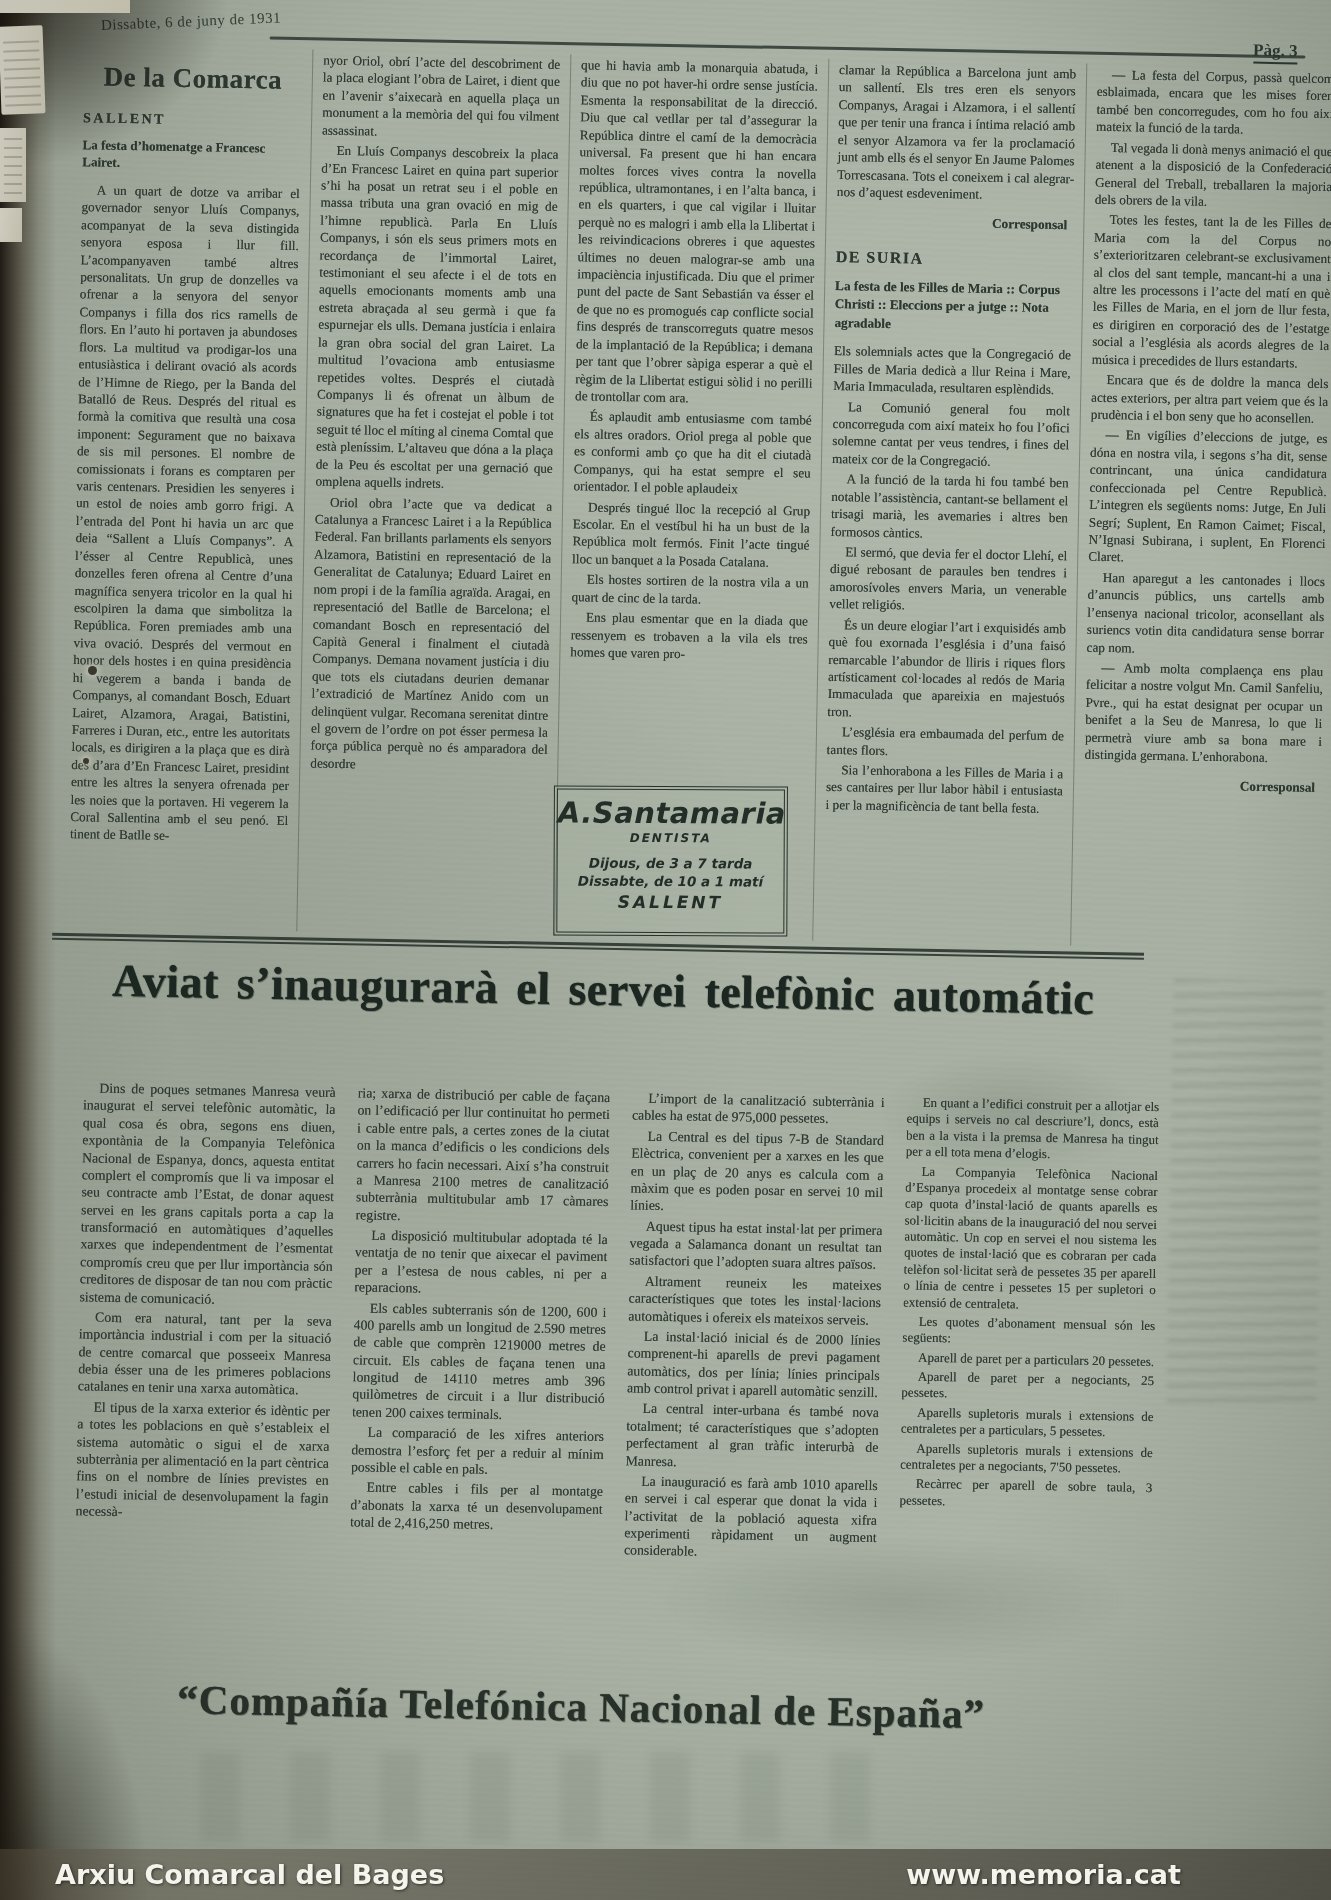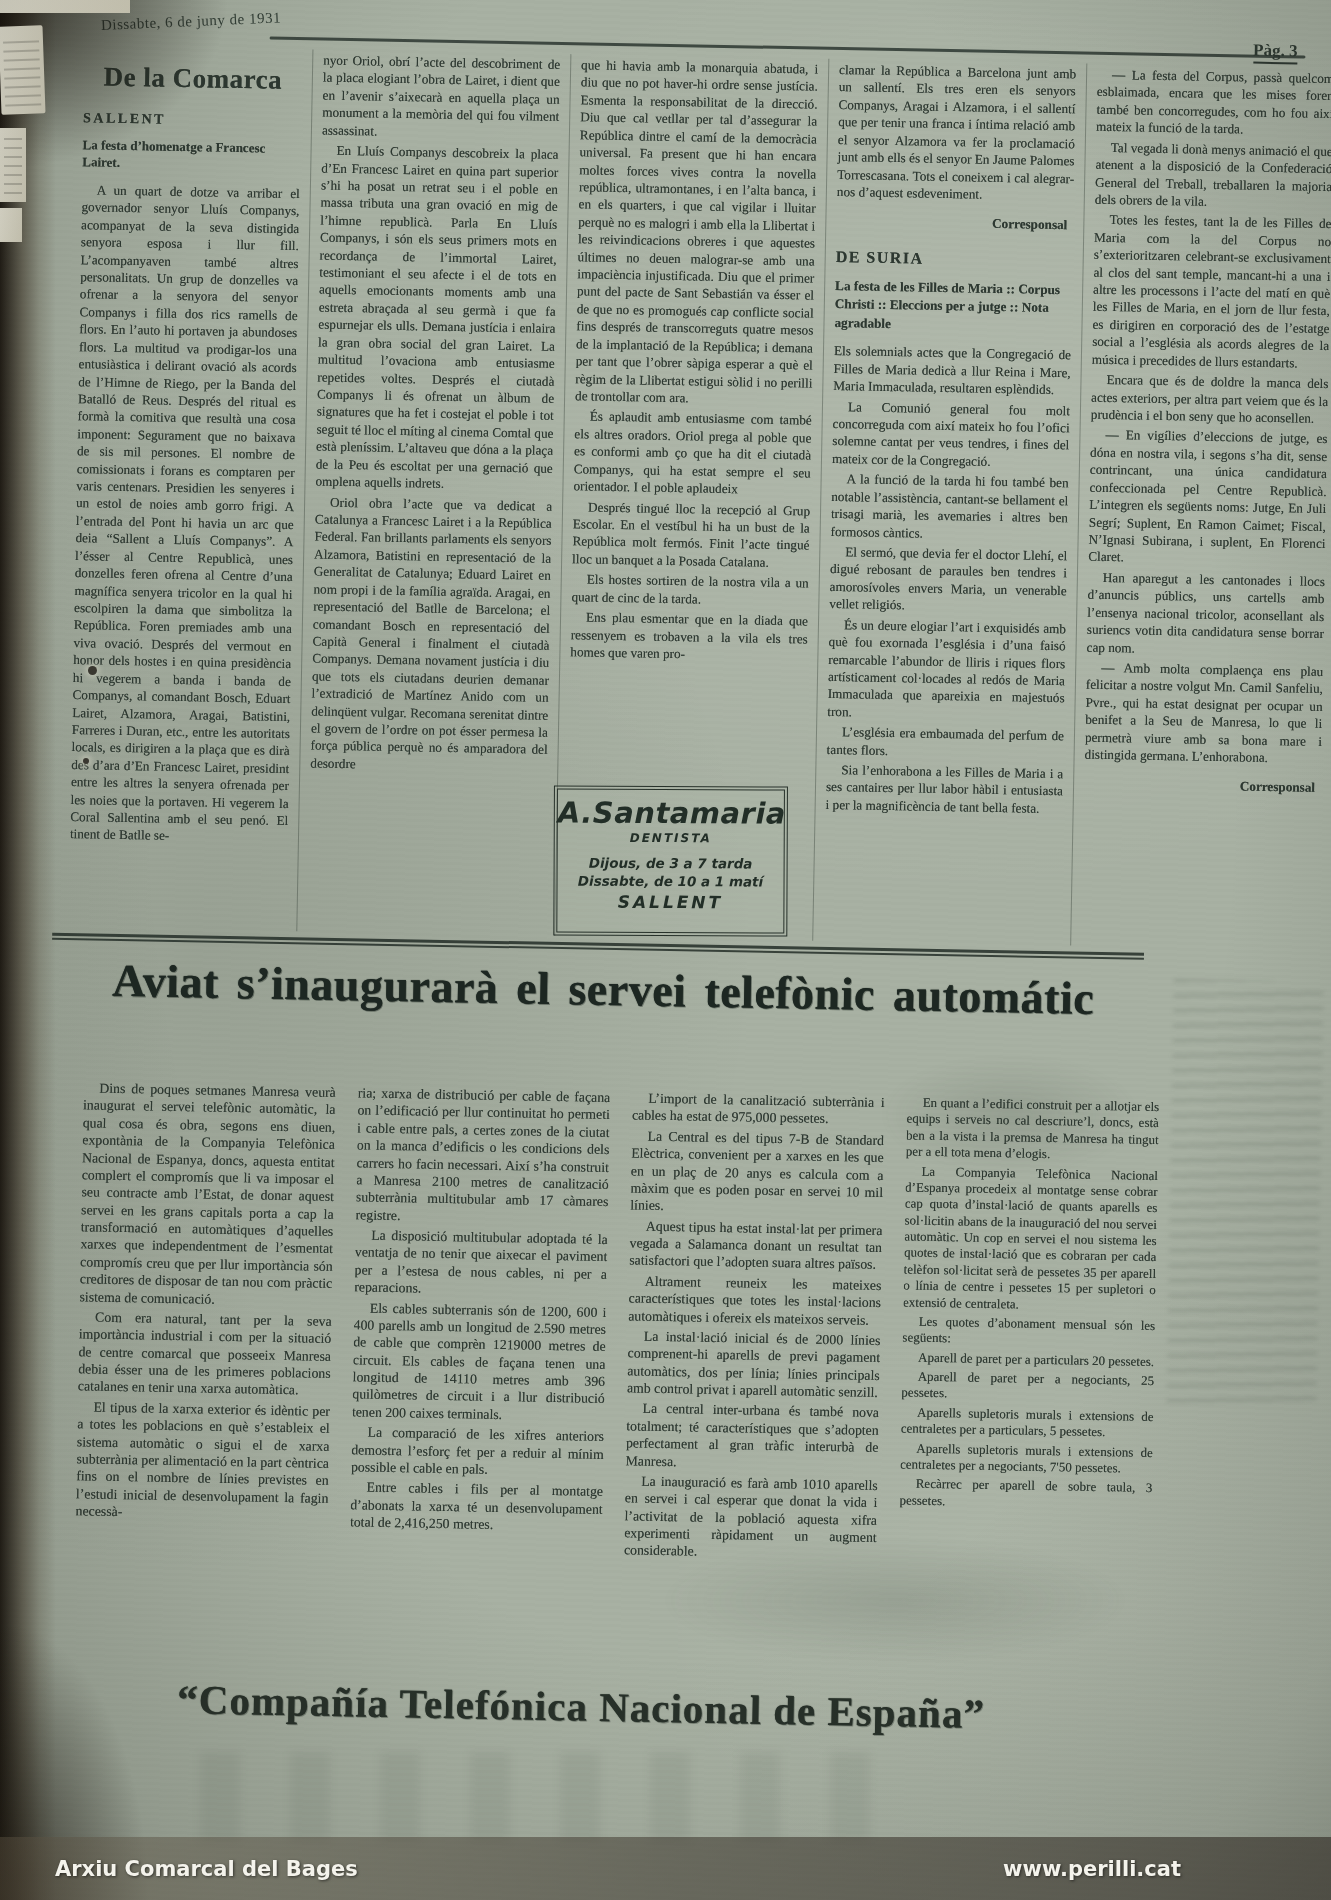--- a/index.html
+++ b/index.html
@@ -87,24 +87,24 @@
     background:radial-gradient(ellipse at 50% 50%, rgba(60,70,60,.17), transparent 70%);filter:blur(3px);}
   .smudge-c{left:880px;top:1055px;width:260px;height:120px;
     background:radial-gradient(ellipse, rgba(55,65,55,.16), transparent 70%);filter:blur(3px);}
   .smudge-d{left:200px;top:1752px;width:720px;height:90px;
     background:repeating-linear-gradient(90deg, rgba(60,70,60,.08) 0 40px, transparent 40px 90px);
     filter:blur(4px);}
   .vignette{position:absolute;inset:0;z-index:4;pointer-events:none;
     background:radial-gradient(ellipse at 52% 42%, transparent 55%, rgba(35,38,30,.16) 85%,
       rgba(30,32,26,.3) 100%);}
   
-  .footerbar{position:absolute;left:0;right:0;bottom:0;height:63px;z-index:5;display:flex;
+  .footerbar{position:absolute;left:0;right:0;bottom:0;height:51px;z-index:5;display:flex;
     align-items:center;justify-content:space-between;padding:0 150px 0 55px;box-sizing:border-box;
     background:linear-gradient(90deg, rgba(95,85,68,.42), rgba(60,54,44,.55) 50%, rgba(46,40,33,.62));
-    font-family:"DejaVu Sans", sans-serif;font-weight:700;font-size:21px;color:#f4f3ec;
+    font-family:"DejaVu Sans", sans-serif;font-weight:700;font-size:27px;color:#f4f3ec;
     text-shadow:1px 1px 3px rgba(0,0,0,.55);}
 </style>
 </head>
 <body>
 
 <div class="scan">
 
   <div class="smudge smudge-a"></div>
   <div class="smudge smudge-b"></div>
   <div class="smudge smudge-c"></div>
@@ -234,15 +234,15 @@
   <div class="patch patch-top"></div>
   <div class="patch patch-a"></div>
   <div class="patch patch-b"></div>
   <div class="patch patch-c"></div>
   <div class="speck speck1"></div>
   <div class="speck speck2"></div>
   <div class="vignette"></div>
 
   <div class="footerbar">
     <span>Arxiu Comarcal del Bages</span>
-    <span>www.perilli.cat</span>
+    <span>www.memoria.cat</span>
   </div>
 </div>
 
 </body></html>

